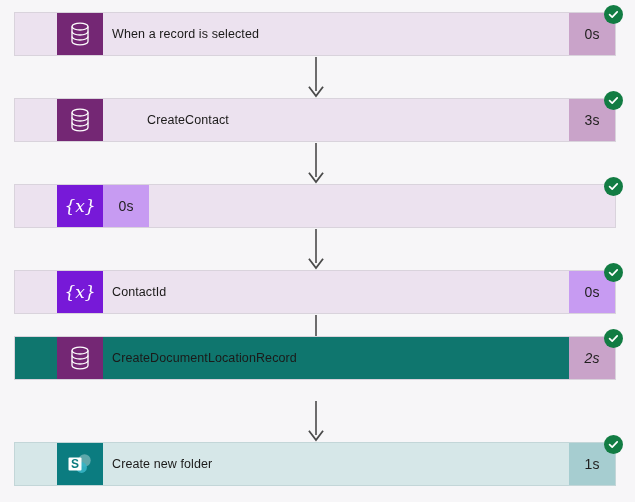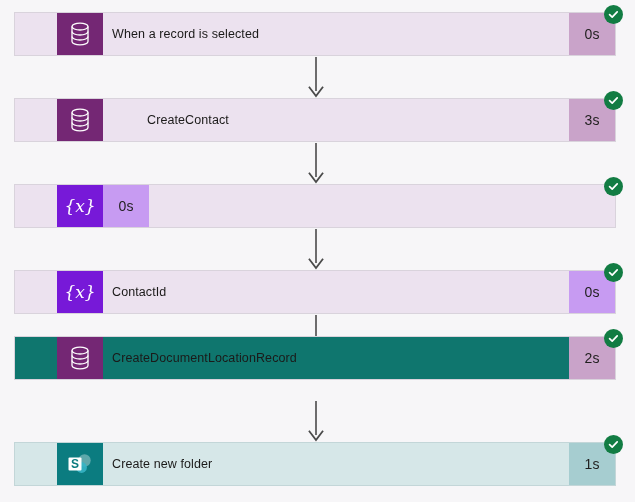--- a/index.html
+++ b/index.html
@@ -193,21 +193,21 @@
     <div class="action-card" style="top: 336px; background: #0f766e;">
       <div class="card-icon" style="background: rgb(116, 39, 116);">
         <svg width="22" height="24" viewBox="0 0 22 24" aria-hidden="true">
           <ellipse cx="11" cy="4.6" rx="8" ry="3.4" fill="none" stroke="#ffffff" stroke-width="1.3"></ellipse>
           <path d="M3 4.6 V19.4 C3 21.3 6.6 22.8 11 22.8 C15.4 22.8 19 21.3 19 19.4 V4.6" fill="none" stroke="#ffffff" stroke-width="1.3"></path>
           <path d="M3 9.6 C3 11.5 6.6 13 11 13 C15.4 13 19 11.5 19 9.6" fill="none" stroke="#ffffff" stroke-width="1.3"></path>
           <path d="M3 14.6 C3 16.5 6.6 18 11 18 C15.4 18 19 16.5 19 14.6" fill="none" stroke="#ffffff" stroke-width="1.3"></path>
         </svg>
       </div>
       <div class="card-title">CreateDocumentLocationRecord</div>
-      <div class="card-duration" style="background: rgb(201, 163, 201);">2s</div>
+      <div class="card-duration" style="background: rgb(201, 163, 201); font-style: italic;">2s</div>
       <div class="status-badge" style="background: rgb(18, 124, 67);">
         <svg width="11" height="11" viewBox="0 0 11 11" aria-hidden="true">
           <path d="M1.6 5.6 L4.2 8.1 L9.2 2.9" fill="none" stroke="#ffffff" stroke-width="1.7" stroke-linecap="round" stroke-linejoin="round"></path>
         </svg>
       </div>
     </div>
     <div class="connector" style="top: 401px;">
       <svg width="22" height="42" viewBox="0 0 22 42" aria-hidden="true">
         <line x1="11" y1="0" x2="11" y2="34" stroke="#4a4a4a" stroke-width="1.6"></line>
         <path d="M4.5 30.5 L11 39 L17.5 30.5" fill="none" stroke="#4a4a4a" stroke-width="1.8" stroke-linecap="square"></path>

